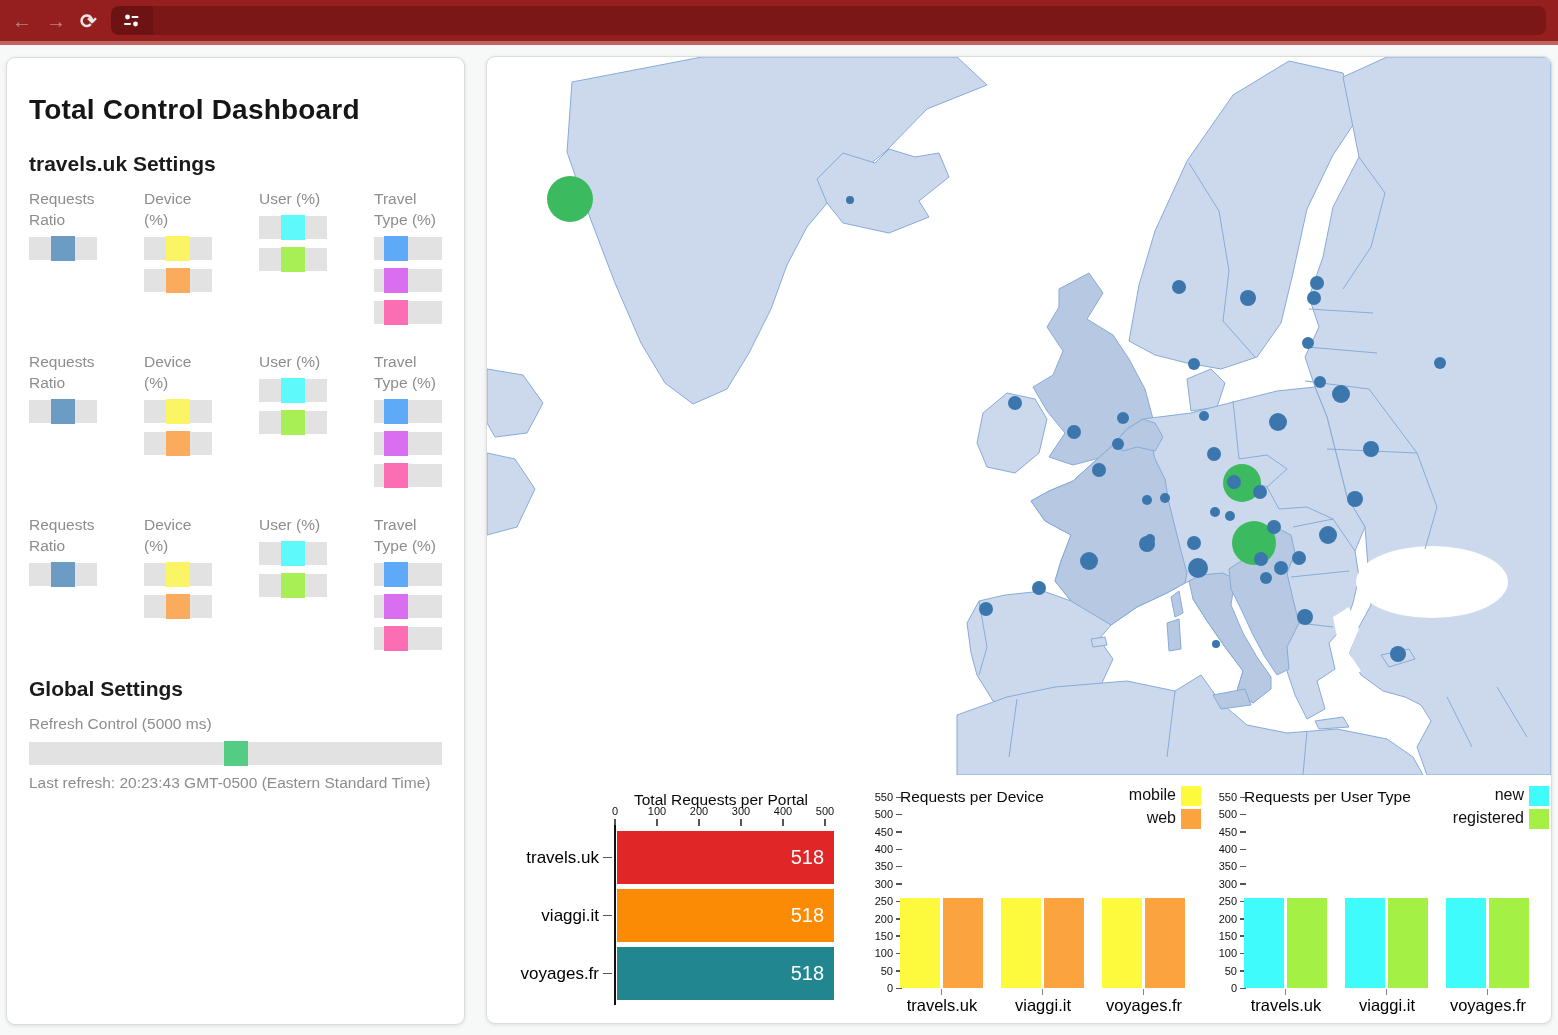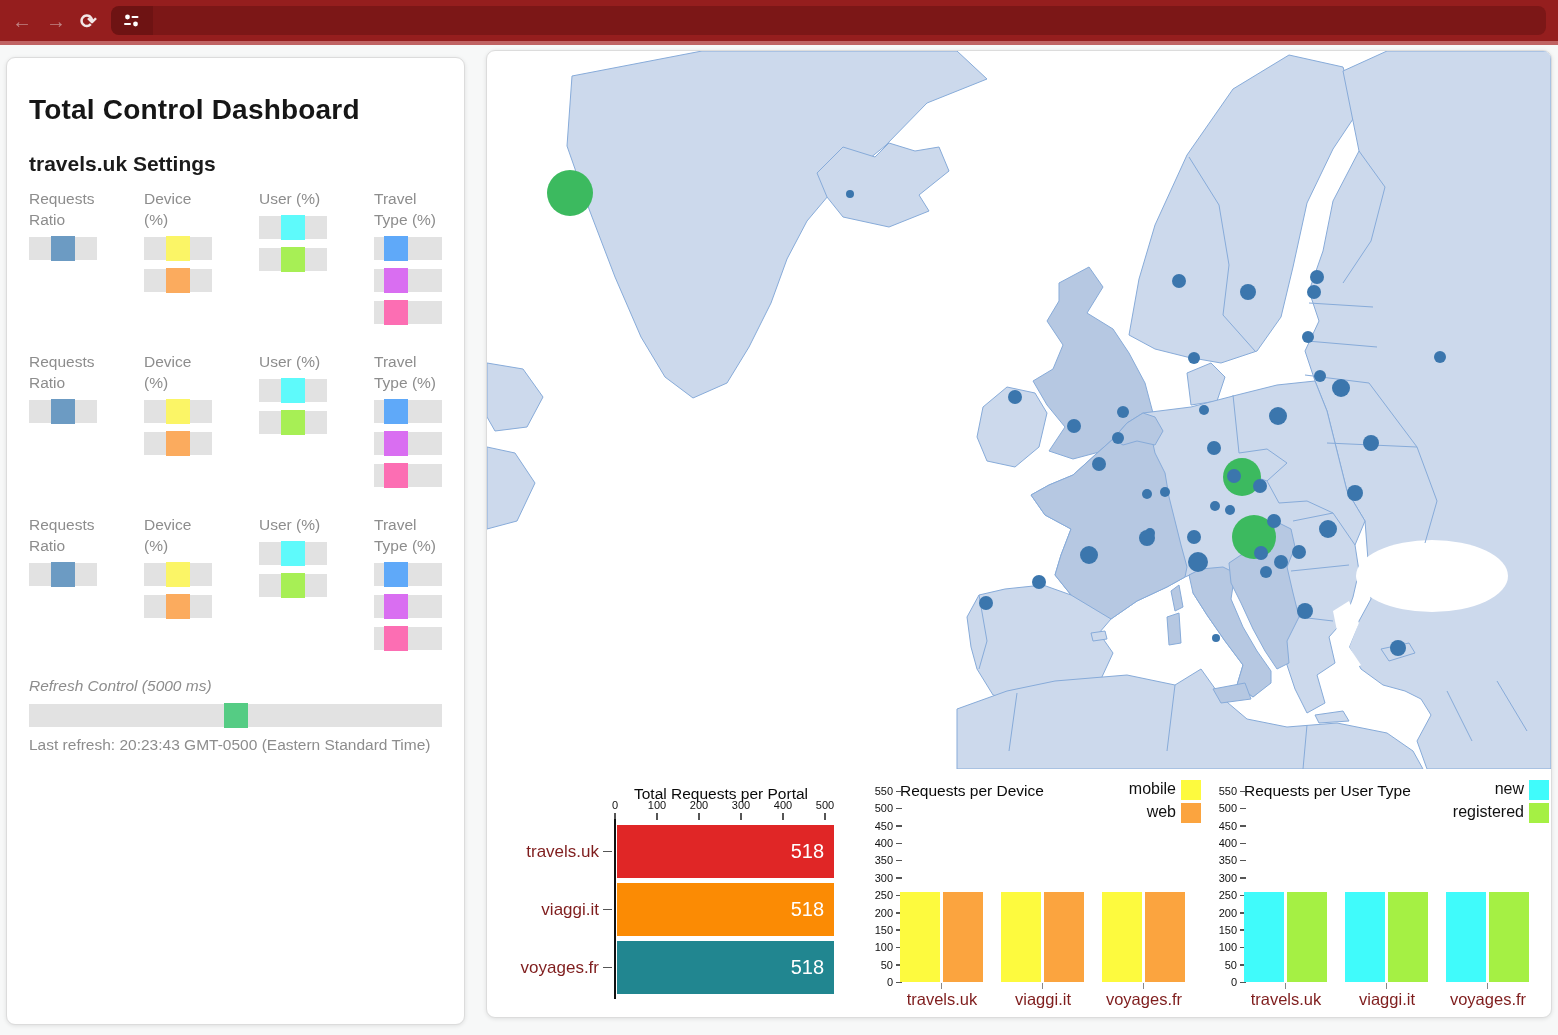--- a/index.html
+++ b/index.html
@@ -12,35 +12,35 @@
   .nav-btn.dim{color:#c08585;}
   .nav-btn.lit{color:#f2e7e7;font-weight:bold;}
   .url-pill{flex:1;height:29px;background:#7c1717;border-radius:8px;display:flex;align-items:center;
     color:#f2e9e9;font-size:14px;overflow:hidden;}
   .perm-chip{width:42px;height:29px;background:#6e1313;border-radius:8px 0 0 8px;display:flex;
     align-items:center;justify-content:center;margin-right:8px;}
   
   .card{position:absolute;background:#fff;border:1px solid #dcdcdc;border-radius:9px;
     box-shadow:0 1px 4px rgba(0,0,0,.10);box-sizing:border-box;}
   #sidebar{left:6px;top:57px;width:459px;height:968px;padding:20px 22px;}
-  #main{left:486px;top:50px;width:1066px;height:968px;overflow:hidden;padding:0;}
+  #main{left:486px;top:56px;width:1066px;height:968px;overflow:hidden;padding:0;}
   
   #sidebar h1{font-size:28px;font-weight:700;color:#161616;margin:16px 0 26px 0;letter-spacing:.2px;}
   .s-head{font-size:21px;font-weight:700;color:#1b1b1b;margin:0 0 12px 0;}
   .s-grid{display:grid;grid-template-columns:1fr 1fr 1fr 1fr;column-gap:11px;margin-bottom:18px;gap:47px;}
   .s-label{font-size:15.5px;line-height:21px;color:#8d8d8d;margin-bottom:7px;min-height:21px;}
   .slider{position:relative;height:23px;background:#e2e2e2;margin-bottom:9px;}
   .thumb{position:absolute;top:-1px;width:24px;height:25px;}
   .g-label{font-size:15.5px;color:#8d8d8d;margin:0 0 9px 0;}
   #global-slider{height:23px;margin-bottom:9px;}
   .cwrap{position:absolute;color:#111;}
   .ct-title{position:absolute;font-size:15.5px;font-weight:500;color:#0a0a0a;white-space:nowrap;}
   .tick-lab{position:absolute;font-size:11px;color:#111;}
   .dash{position:absolute;background:#555;}
-  .cat-lab{position:absolute;font-size:16.5px;color:#7f1d1d;white-space:nowrap;}
+  .cat-lab{position:absolute;font-size:16.5px;color:#000000;white-space:nowrap;}
   .bar{position:absolute;}
   .val-lab{position:absolute;color:#fff;font-size:20px;}
   .leg-lab{position:absolute;font-size:16px;color:#111;text-align:right;}
   .leg-sw{position:absolute;width:20px;height:20px;}
   
   .land{fill:#ccd9ec;stroke:#87abd9;stroke-width:1;}
   .landd{fill:#b6c8e2;stroke:#87abd9;stroke-width:1;}
   .sea{fill:#ffffff;stroke:none;}
   .bline{fill:none;stroke:#87abd9;stroke-width:1;}
 </style>
@@ -182,21 +182,22 @@
             <div class="slider">
               <div class="thumb" style="background: rgb(217, 110, 241); left: calc(33% - 12px);"></div>
             </div>
             <div class="slider">
               <div class="thumb" style="background: rgb(252, 110, 179); left: calc(33% - 12px);"></div>
             </div>
           </div>
         </div>
       </div>
     </div>
-  <div class="g-label" style="margin-top:14px;font-style:italic;">Refresh Control (5000 ms)</div>
+  <div class="s-head" style="margin-top:4px;">Global Settings</div>
+  <div class="g-label" style="margin-top:14px;">Refresh Control (5000 ms)</div>
   <div class="slider" id="global-slider">
     <div class="thumb" id="global-thumb" style="background: rgb(85, 204, 132); left: calc(50% - 12px);"></div>
   </div>
   <div class="g-label">Last refresh: 20:23:43 GMT-0500 (Eastern Standard Time)</div>
 </div>
 
 <div id="main" class="card">
   <svg id="map" width="1064" height="718" viewBox="0 0 1064 718">
     <g>
       <polygon class="land" points="85,25 215,0 470,0 500,28 440,52 398,95 352,132 320,170 300,208 284,252 262,296 240,332 206,347 178,326 154,286 128,226 102,158 80,95"></polygon>

